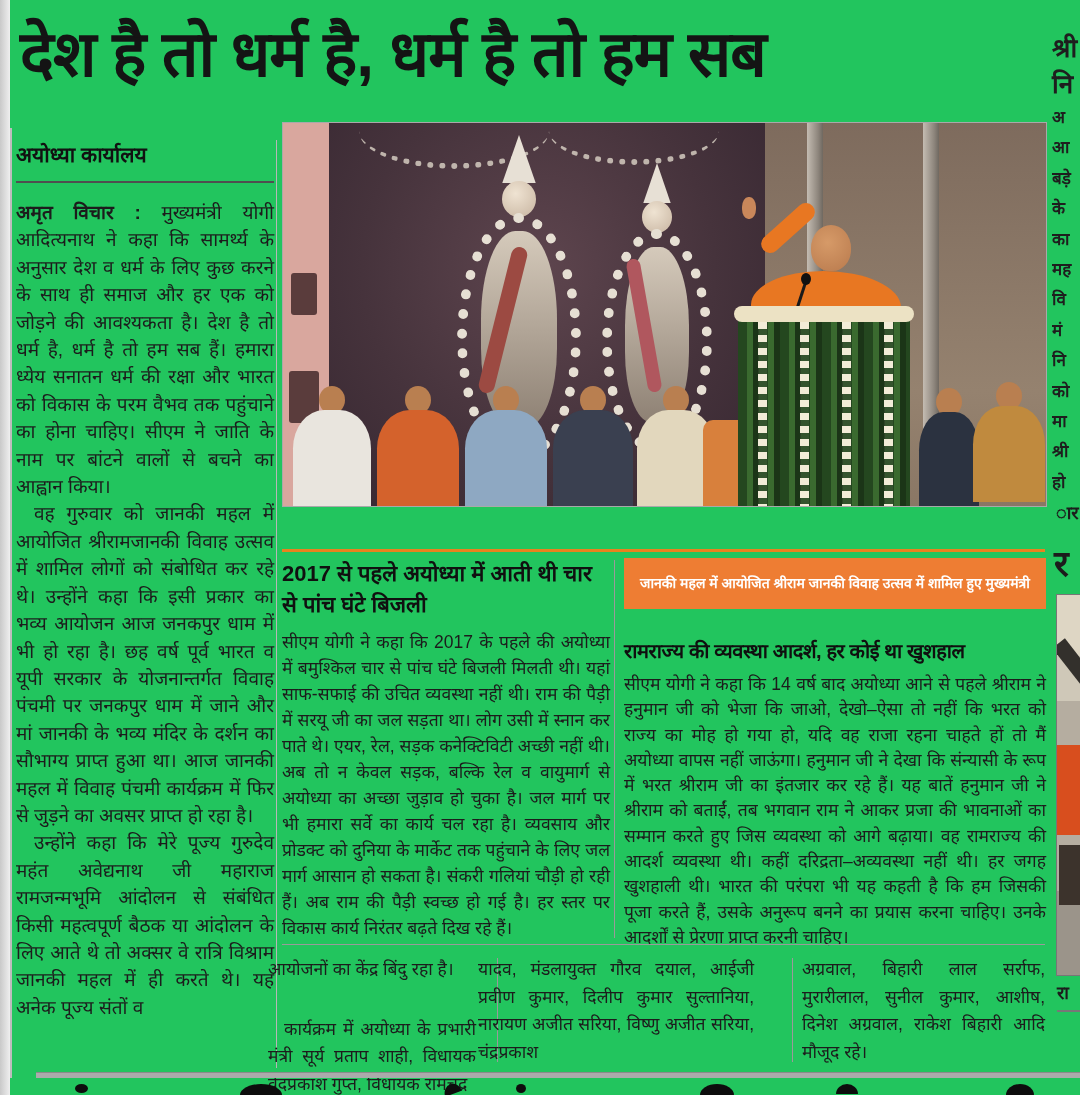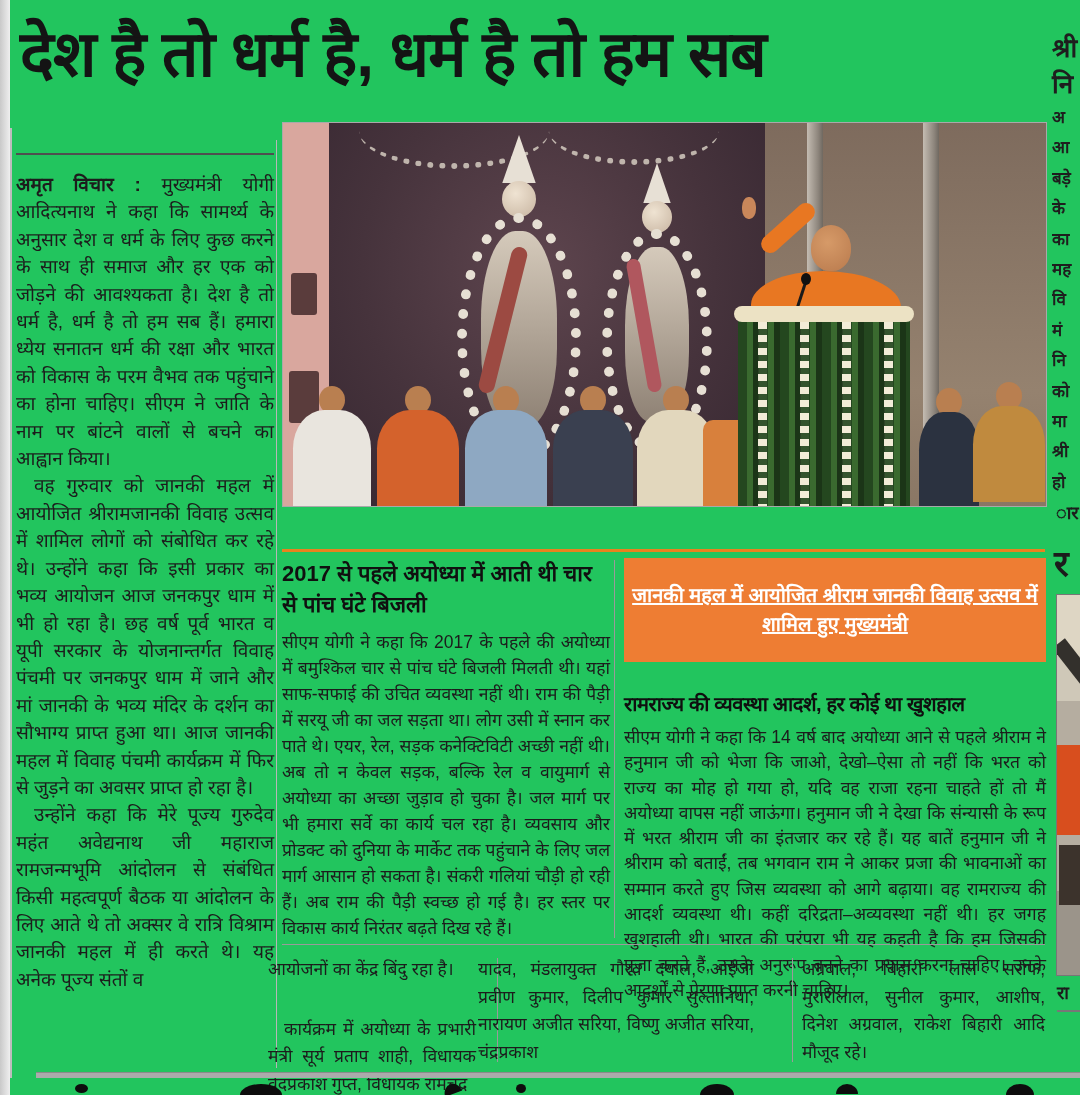--- a/index.html
+++ b/index.html
@@ -91,21 +91,21 @@
 
   
   .sub-left{position:absolute;left:282px;top:558px;width:328px;}
   .sub-left h2{margin:0;font-size:22px;line-height:31px;font-weight:800;color:#101010;}
   .sub-left p{margin:9px 0 0;font-size:17.5px;line-height:26px;text-align:justify;}
   .v-rule-mid{position:absolute;left:614px;top:560px;width:1px;height:378px;background:#9a9a9a;}
 
   
   .sub-right{position:absolute;left:624px;top:558px;width:422px;}
   .banner{background:var(--banner-bg);color:#fff;text-align:center;
-    padding:23px 8px;font-size:20px;line-height:29px;font-weight:700;text-decoration:underline;}
+    padding:11px 8px;font-size:14px;line-height:29px;font-weight:700;}
   .sub-right h2{margin:28px 0 0;font-size:20px;font-weight:800;white-space:nowrap;
     letter-spacing:-0.4px;color:#0f0f0f;}
   .sub-right p{margin:8px 0 0;font-size:17.5px;line-height:25.3px;text-align:justify;}
 
   
   .h-rule-names{position:absolute;left:282px;top:944px;width:763px;height:1px;background:#9a9a9a;}
   .names-col{position:absolute;top:956px;}
   .names-col p{margin:0;font-size:17.5px;line-height:27.5px;text-align:justify;}
   .names-col p.follow{text-indent:16px;margin-top:32px;}
   #names-col1{left:268px;width:208px;}
@@ -138,20 +138,21 @@
 <body>
 
 <div id="page">
 
   <div class="scan-edge"></div>
   <div class="fold-line"></div>
 
   <h1 class="headline">देश है तो धर्म है, धर्म है तो हम सब</h1>
 
   <div class="left-col">
+    <div class="kicker">अयोध्या कार्यालय</div>
     <hr class="kicker-rule">
     <p><span class="lead-in">अमृत विचार : </span><span>मुख्यमंत्री योगी आदित्यनाथ ने कहा कि सामर्थ्य के अनुसार देश व धर्म के लिए कुछ करने के साथ ही समाज और हर एक को जोड़ने की आवश्यकता है। देश है तो धर्म है, धर्म है तो हम सब हैं। हमारा ध्येय सनातन धर्म की रक्षा और भारत को विकास के परम वैभव तक पहुंचाने का होना चाहिए। सीएम ने जाति के नाम पर बांटने वालों से बचने का आह्वान किया।</span></p>
     <p class="follow">वह गुरुवार को जानकी महल में आयोजित श्रीरामजानकी विवाह उत्सव में शामिल लोगों को संबोधित कर रहे थे। उन्होंने कहा कि इसी प्रकार का भव्य आयोजन आज जनकपुर धाम में भी हो रहा है। छह वर्ष पूर्व भारत व यूपी सरकार के योजनान्तर्गत विवाह पंचमी पर जनकपुर धाम में जाने और मां जानकी के भव्य मंदिर के दर्शन का सौभाग्य प्राप्त हुआ था। आज जानकी महल में विवाह पंचमी कार्यक्रम में फिर से जुड़ने का अवसर प्राप्त हो रहा है।</p>
     <p class="follow">उन्होंने कहा कि मेरे पूज्य गुरुदेव महंत अवेद्यनाथ जी महाराज रामजन्मभूमि आंदोलन से संबंधित किसी महत्वपूर्ण बैठक या आंदोलन के लिए आते थे तो अक्सर वे रात्रि विश्राम जानकी महल में ही करते थे। यह अनेक पूज्य संतों व</p>
   </div>
   <div class="col-rule-right"></div>
 
   <div class="photo">
     <div class="ph-building">
       <div class="ph-window" style="left:8px;top:150px;width:26px;height:42px;"></div>

